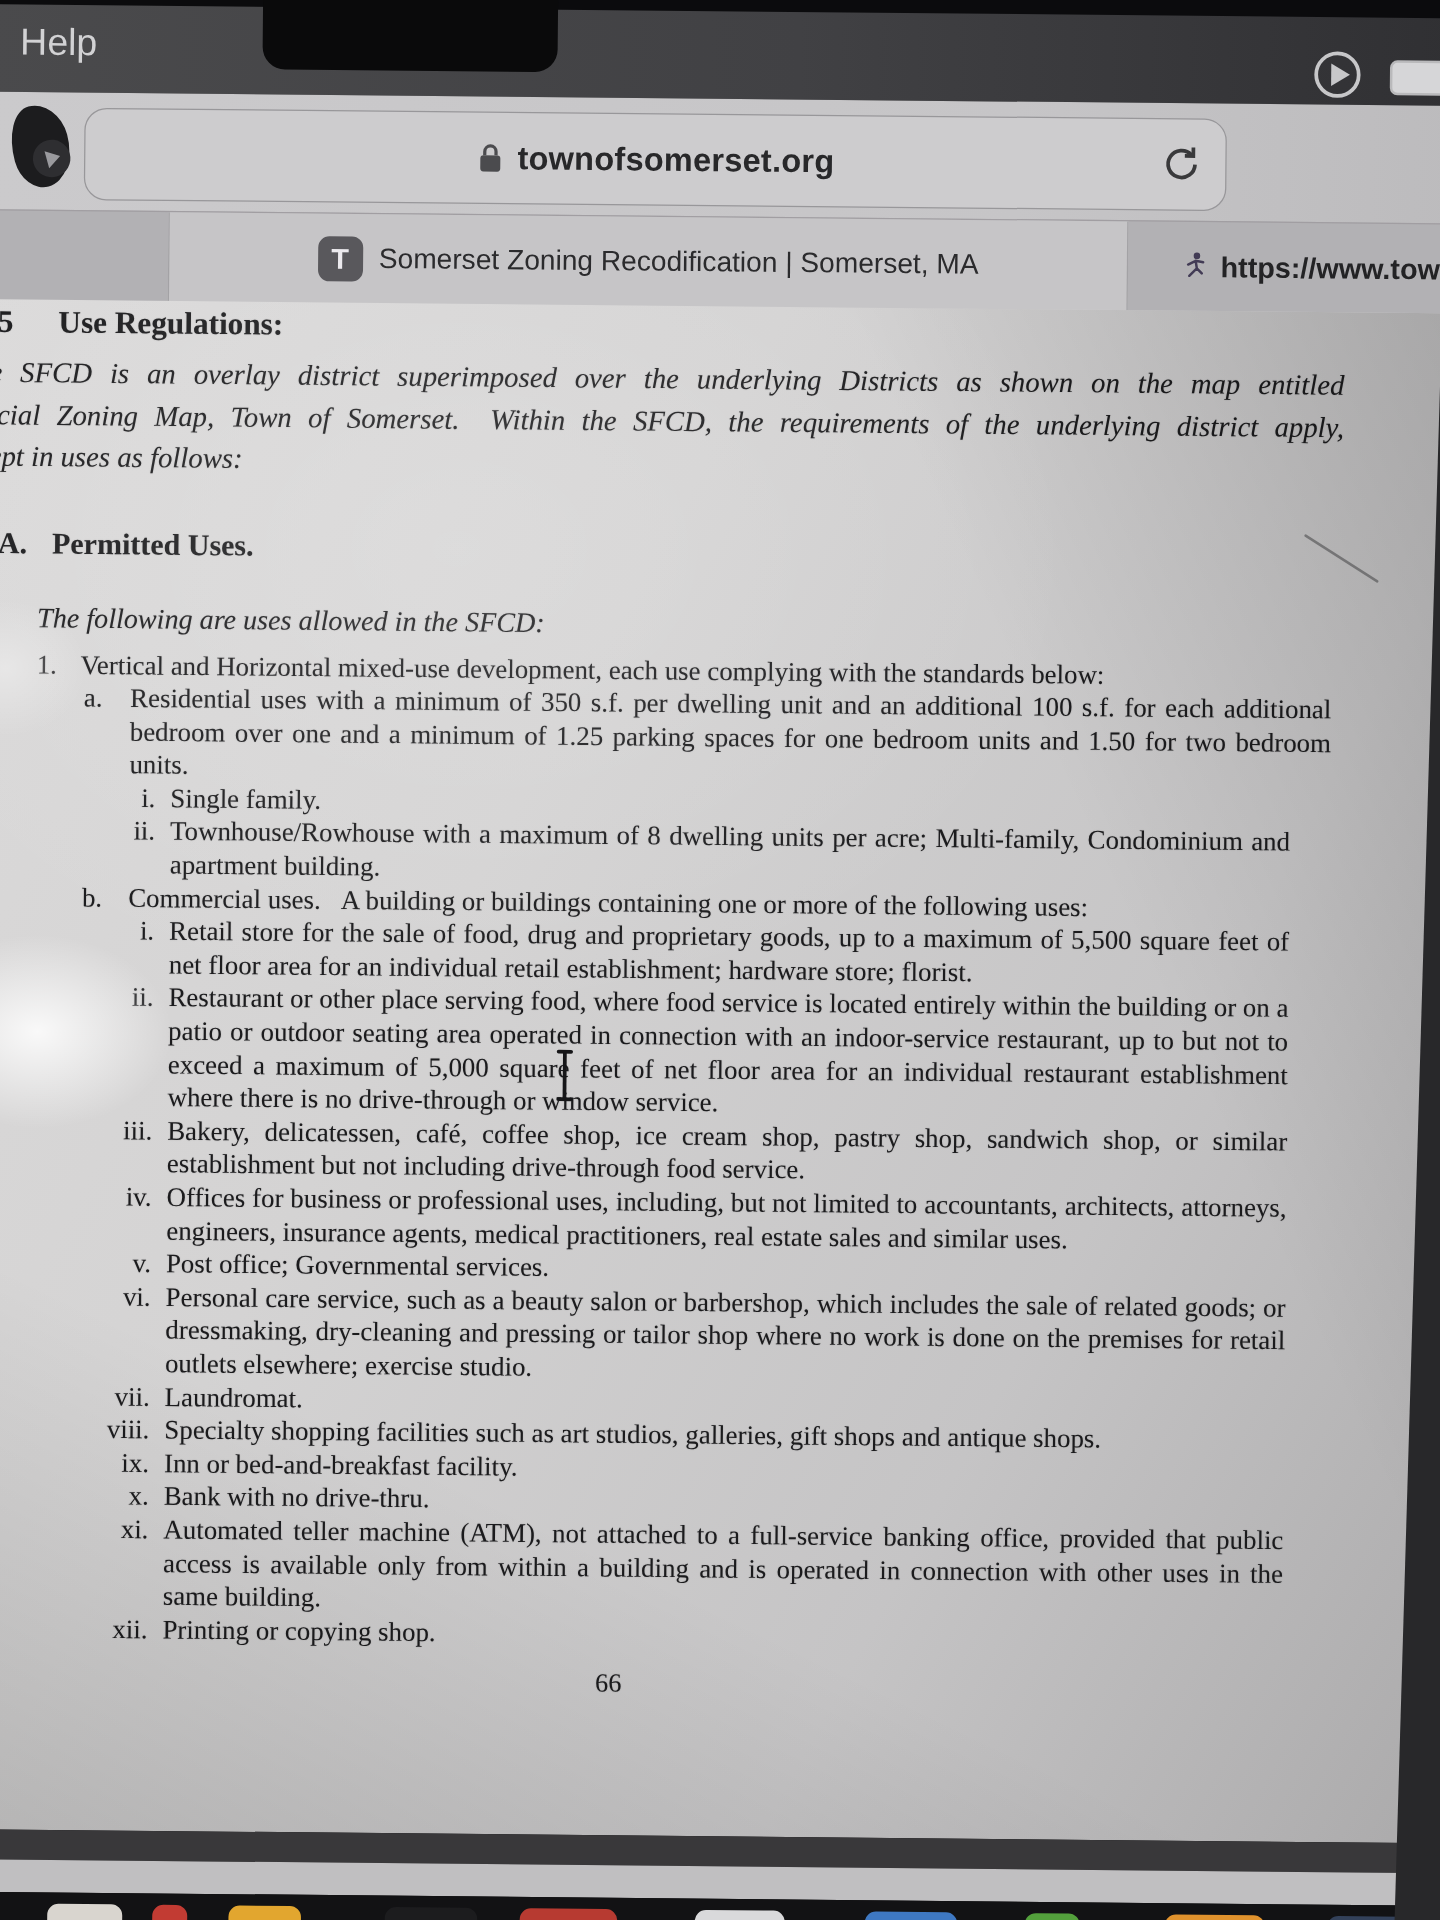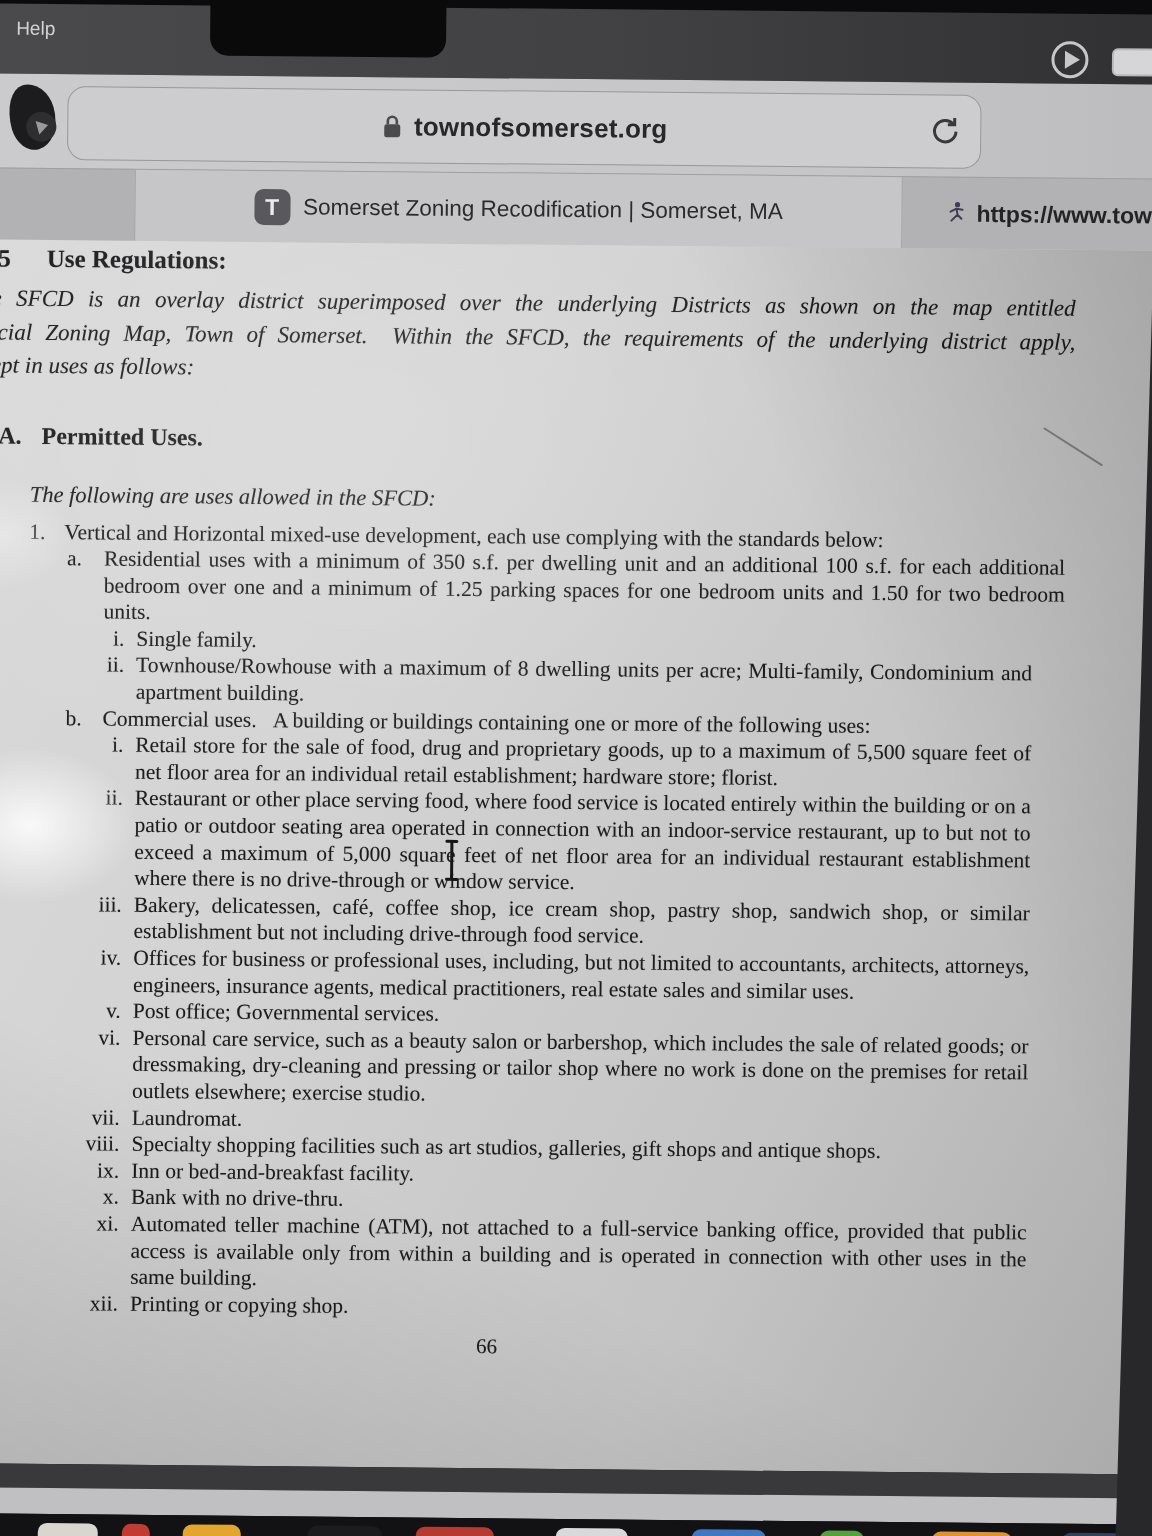--- a/index.html
+++ b/index.html
@@ -4,21 +4,21 @@
 <style>
   html,body{margin:0;padding:0;}
   body{width:1152px;height:1536px;overflow:hidden;background:#0b0b0d;position:relative;
        font-family:"Liberation Sans",sans-serif;}
   .photo{position:absolute;left:-6px;top:-10px;width:1172px;height:1566px;
          transform:rotate(.55deg);transform-origin:60px 60px;}
 
   
   .menubar{position:absolute;left:0;top:14px;width:100%;height:70px;
            background:linear-gradient(90deg,#4a4a4c,#414144 55%,#303033);}
-  .help{position:absolute;left:22px;top:14px;font-size:19px;color:#d2d2d4;text-align:center;}
+  .help{position:absolute;left:22px;top:14px;font-size:30px;color:#d2d2d4;text-align:center;}
   .notch{position:absolute;left:216px;top:0;width:236px;height:64px;background:#0a0a0b;
          border-radius:0 0 18px 18px;}
   .playcircle{position:absolute;left:1056px;top:26px;width:40px;height:40px;}
   .battery{position:absolute;left:1118px;top:34px;width:46px;height:24px;border:2.5px solid #b9b9bb;
            border-radius:6px;background:#d6d6d8;}
   .battery::after{content:"";position:absolute;right:-7px;top:6px;width:4px;height:9px;
            background:#b9b9bb;border-radius:0 2px 2px 0;}
 
   
   .chrome{position:absolute;left:0;top:84px;width:100%;height:166px;

